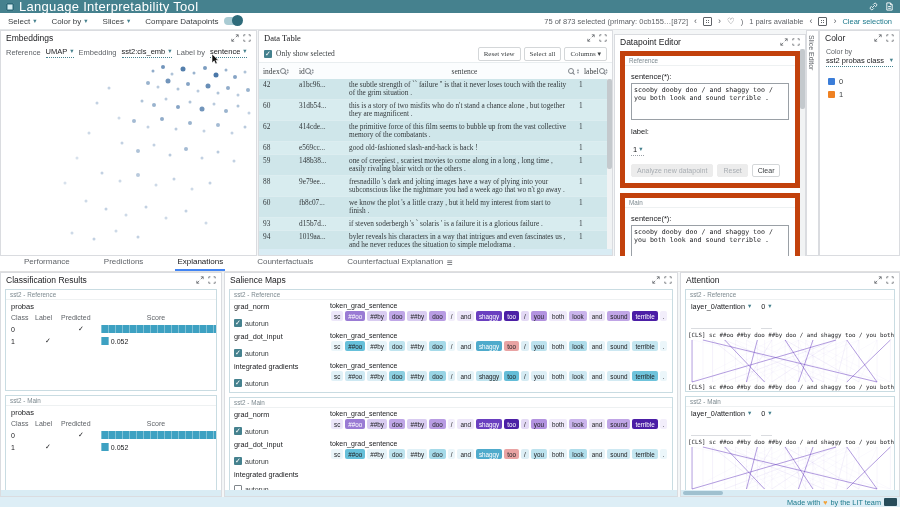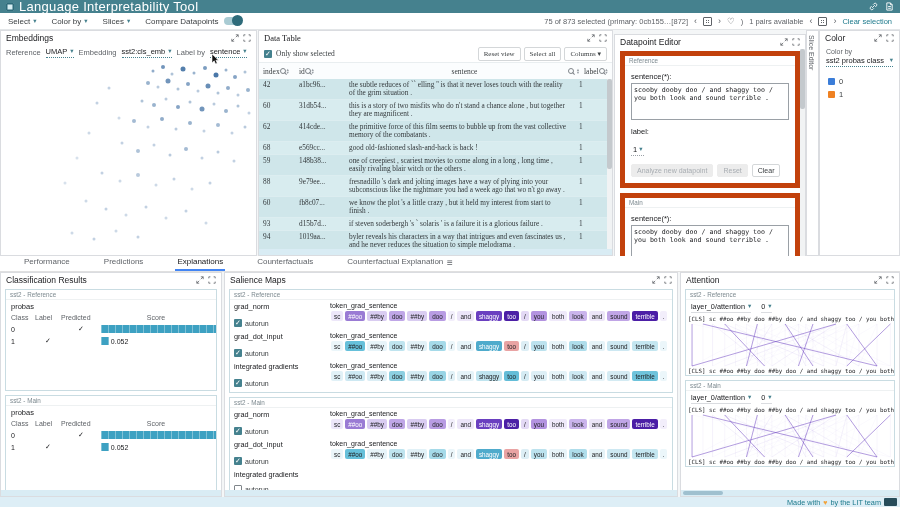--- a/index.html
+++ b/index.html
@@ -106,21 +106,21 @@
   .scol1{width:84px;flex:none;}
   .mname{font-size:7.3px;color:#202124;}
   .cbrow{display:inline-flex;align-items:center;gap:3px;margin-top:2px;}
   .cblab{font-size:7px;color:#3c4043;}
   .fieldlab{font-size:7px;color:#202124;margin-bottom:2px;}
   .tokrow{display:flex;flex-wrap:nowrap;}
   .tok{font-size:6.3px;padding:1.5px 3px;margin:0 1px;border-radius:2px;white-space:nowrap;}
 
   
   .attnctl{display:flex;gap:10px;padding:2px 5px;}
-  .attndd{display:inline-flex;align-items:center;gap:3px;font-size:7.3px;color:#202124;border-bottom:1px solid #dadce0;padding-bottom:1px;cursor:pointer;}
+  .attndd{display:inline-flex;align-items:center;gap:3px;font-size:7.3px;color:#202124;border-bottom:1px solid #dadce0;padding-bottom:17px;cursor:pointer;}
   .attntok{font-family:"DejaVu Sans Mono",monospace;font-size:5.8px;white-space:nowrap;overflow:hidden;color:#202124;padding:1px 2px;}
   .attnsvg{display:block;width:100%;height:44px;}
 
   
   .footer{position:absolute;left:0;bottom:0;right:0;height:10px;background:#ddeef6;display:flex;align-items:center;justify-content:flex-end;gap:3px;font-size:7.3px;color:#1d7a8c;padding-right:3px;box-sizing:border-box;}
   .fheart{color:#f2a33c;font-size:7px;}
   .flogo{width:13px;height:8px;background:#274c5a;border-radius:1px;}
 </style>
 </head>
 <body>
@@ -337,21 +337,21 @@
           <span class="sort">
             <span>▲</span>
             <span>▼</span>
           </span>
         </span>
     </div>
     <div id="table-body">
         <div class="trow">
           <div class="tc">42</div>
           <div class="tc">a1bc96...</div>
-          <div class="tc ts">the subtle reduces of `` elling '' is that it never loses touch with the reality of the grim situation .</div>
+          <div class="tc ts">the subtle strength of `` failure '' is that it never loses touch with the reality of the grim situation .</div>
           <div class="tc">1</div>
         </div>
         <div class="trow">
           <div class="tc">60</div>
           <div class="tc">31db54...</div>
           <div class="tc ts">this is a story of two misfits who do n't stand a chance alone , but together they are magnificent .</div>
           <div class="tc">1</div>
         </div>
         <div class="trow">
           <div class="tc">62</div>

